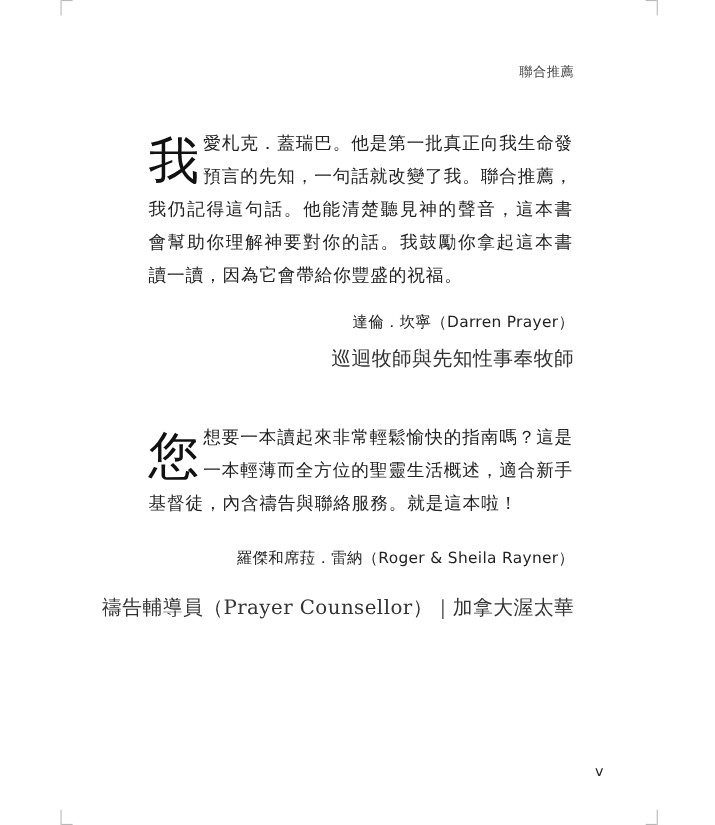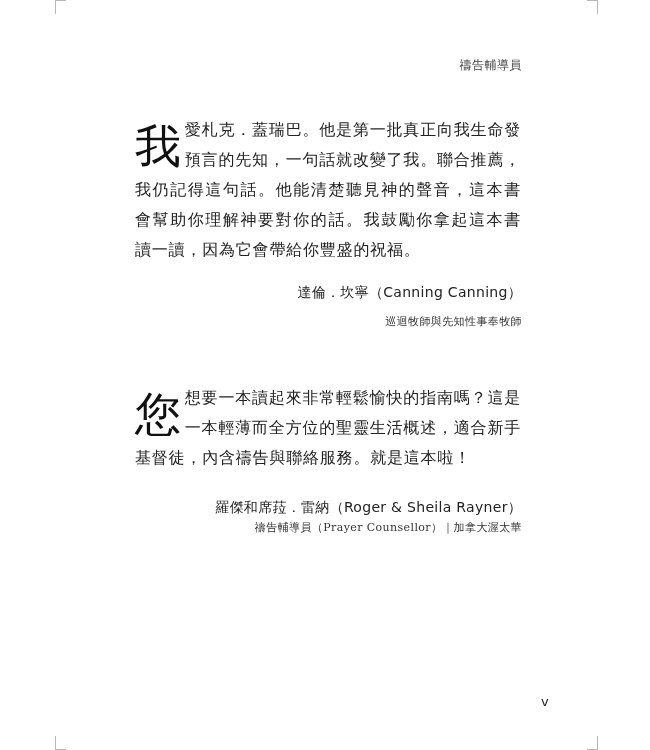--- a/index.html
+++ b/index.html
@@ -25,49 +25,49 @@
       float: left; font-size: 46px; line-height: 46px;
       margin: 8px 3px 0 0; color: #111;
     }
     .sig-name {
       position: absolute; right: 128px;
       font-family: "DejaVu Sans", "Liberation Sans", sans-serif;
       font-size: 14px; color: #222; letter-spacing: 0.3px;
     }
     .sig-title {
       position: absolute; right: 128px;
-      font-size: 11px; color: #333; letter-spacing: 0.4px;
+      font-size: 18px; color: #333; letter-spacing: 0.4px;
     }
     .page-number {
       position: absolute; top: 694px; left: 541px;
       font-family: "DejaVu Sans", "Liberation Sans", sans-serif;
       font-size: 13px; color: #222;
     }
   </style>
 </head>
 <body>
 
 <div class="crop h" style="left:56px; top:0px;"></div>
 <div class="crop v" style="left:55px; top:0px;"></div>
 <div class="crop h" style="left:587px; top:0px;"></div>
 <div class="crop v" style="left:597px; top:0px;"></div>
 <div class="crop v" style="left:55px; top:736px;"></div>
 <div class="crop h" style="left:56px; top:749px;"></div>
 <div class="crop v" style="left:597px; top:736px;"></div>
 <div class="crop h" style="left:587px; top:749px;"></div>
 
-<div class="running-head">禱告輔導員</div>
+<div class="running-head">聯合推薦</div>
 
 <div class="para" style="top:115px;">
   <span class="dropcap">我</span>
   <span>愛札克．蓋瑞巴。他是第一批真正向我生命發預言的先知，一句話就改變了我。聯合推薦，我仍記得這句話。他能清楚聽見神的聲音，這本書會幫助你理解神要對你的話。我鼓勵你拿起這本書讀一讀，因為它會帶給你豐盛的祝福。</span>
 </div>
-<div class="sig-name" style="top:284px;">達倫．坎寧（Canning Canning）</div>
+<div class="sig-name" style="top:284px;">達倫．坎寧（Darren Prayer）</div>
 <div class="sig-title" style="top:314px;">巡迴牧師與先知性事奉牧師</div>
 
 <div class="para" style="top:383px;">
   <span class="dropcap">您</span>
   <span>想要一本讀起來非常輕鬆愉快的指南嗎？這是一本輕薄而全方位的聖靈生活概述，適合新手基督徒，內含禱告與聯絡服務。就是這本啦！</span>
 </div>
 <div class="sig-name" style="top:499px;margin-left:36px;">羅傑和席菈．雷納（Roger &amp; Sheila Rayner）</div>
-<div class="sig-title" style="top:520px;">禱告輔導員（Prayer Counsellor）｜加拿大渥太華</div>
+<div class="sig-title" style="top:540px;">禱告輔導員（Prayer Counsellor）｜加拿大渥太華</div>
 
 <div class="page-number">v</div>
 
 </body></html>

